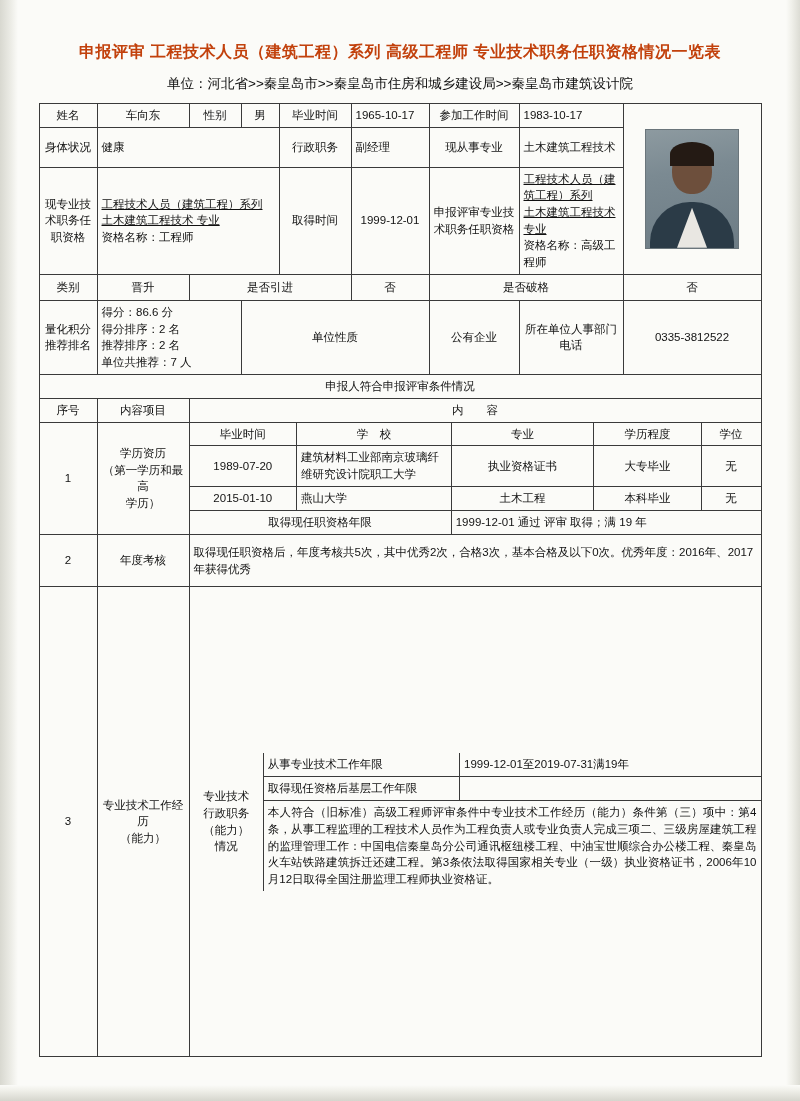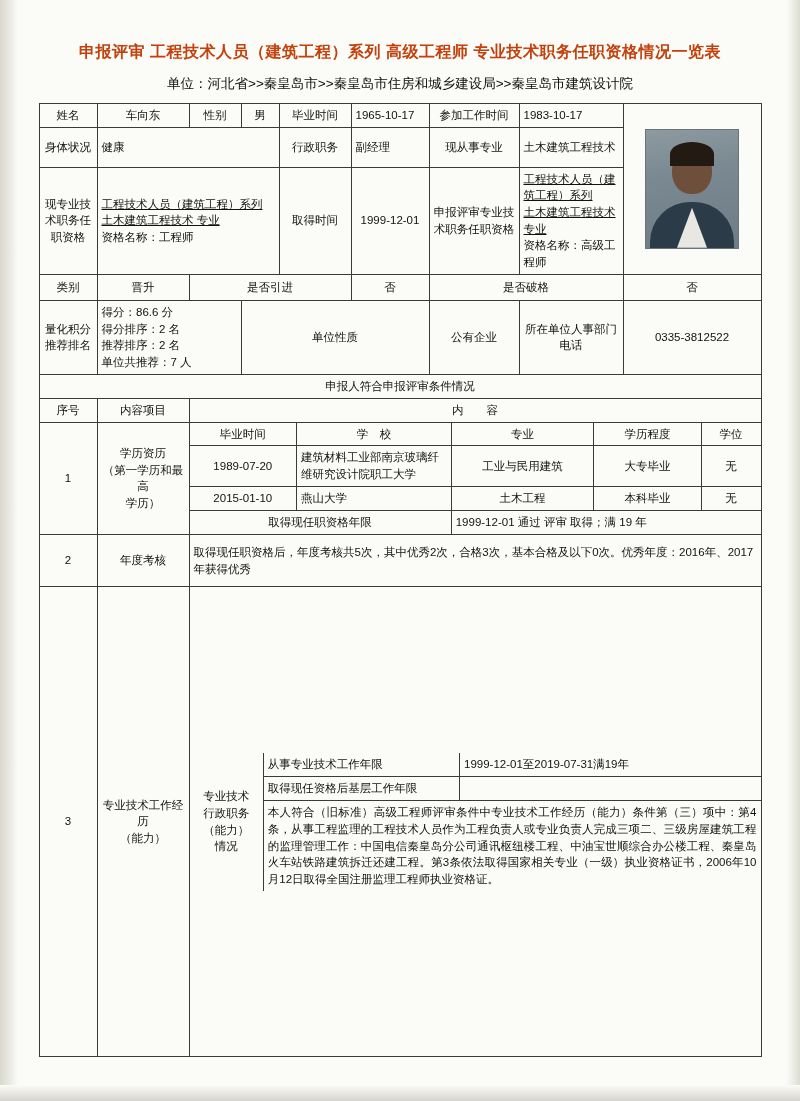--- a/index.html
+++ b/index.html
@@ -275,21 +275,21 @@
                 <tr style="height:20px">
             <td class="ctr nobt nobl">毕业时间</td>
             <td class="ctr nobt">学　校</td>
             <td class="ctr nobt">专业</td>
             <td class="ctr nobt">学历程度</td>
             <td class="ctr nobt nobr">学位</td>
           </tr>
           <tr style="height:32px">
             <td class="ctr nobl">1989-07-20</td>
             <td class="lft small">建筑材料工业部南京玻璃纤维研究设计院职工大学</td>
-            <td class="ctr">工业与民用建筑</td>
+            <td class="ctr">执业资格证书</td>
             <td class="ctr">大专毕业</td>
             <td class="ctr nobr">无</td>
           </tr>
           <tr style="height:24px">
             <td class="ctr nobl">2015-01-10</td>
             <td class="lft">燕山大学</td>
             <td class="ctr">土木工程</td>
             <td class="ctr">本科毕业</td>
             <td class="ctr nobr">无</td>
           </tr>

